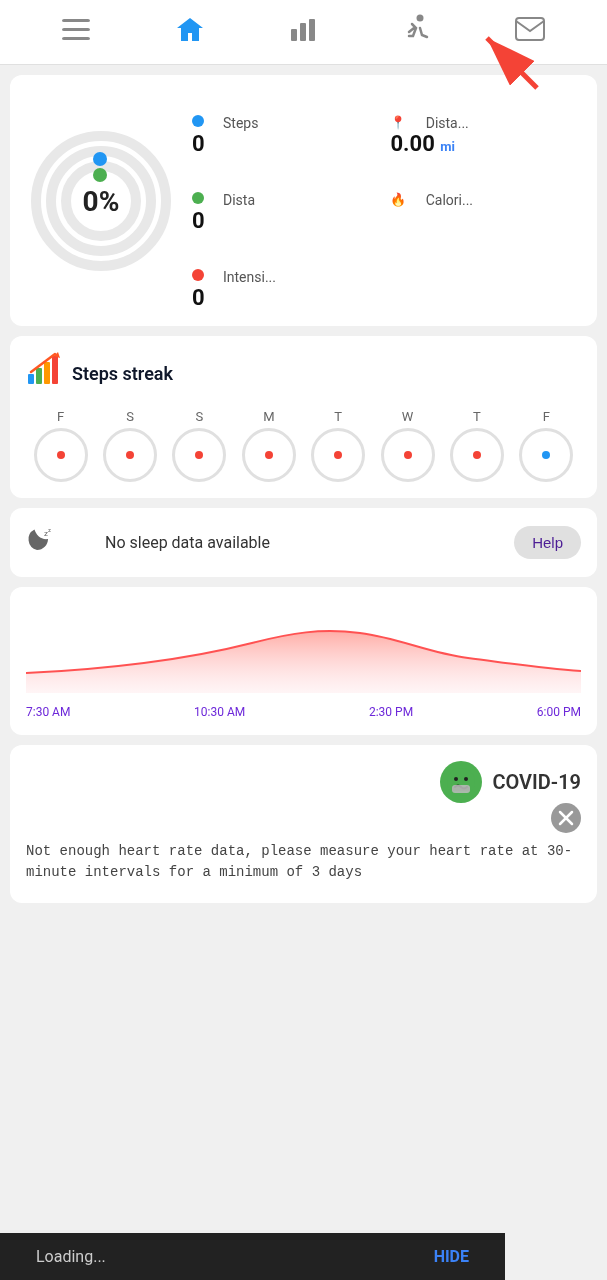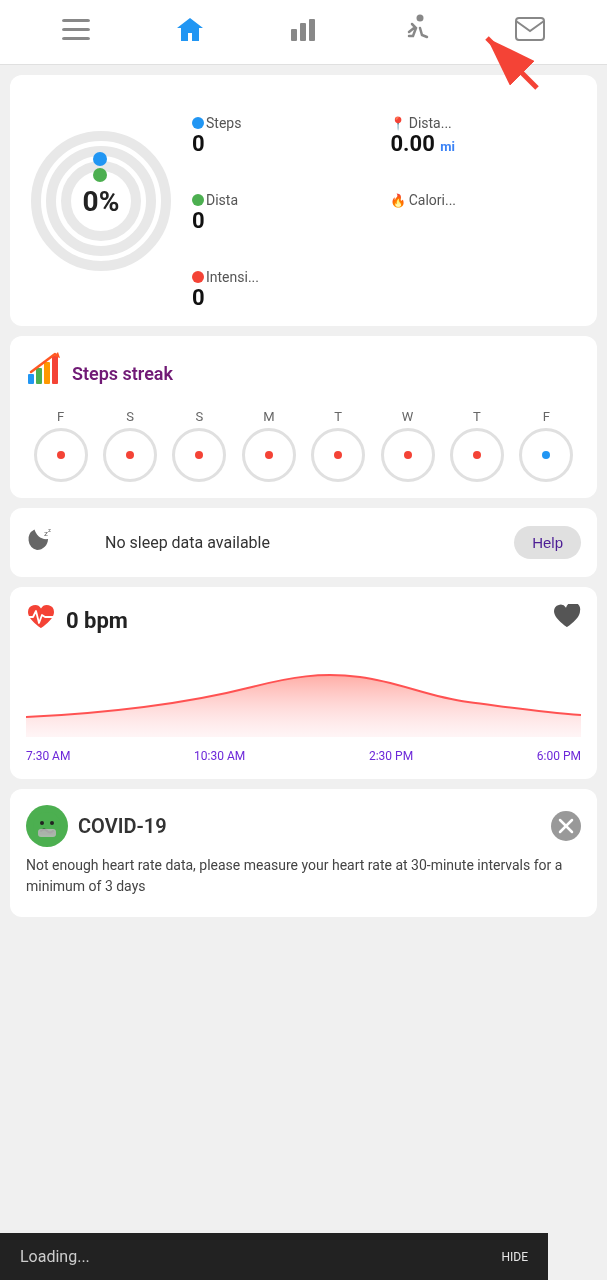--- a/index.html
+++ b/index.html
@@ -62,22 +62,21 @@
       flex: 1;
       display: grid;
       grid-template-columns: 1fr 1fr;
       gap: 12px 8px;
     }
     .stat-item {}
     .stat-label {
       font-size: 14px;
       color: #555;
       display: flex;
-      align-items: center;
-      gap: 2px;
+      gap: 19px;
       margin-top: 24px;
     }
     .stat-value {
       font-size: 22px;
       font-weight: bold;
       color: #111;
     }
     .stat-unit {
       font-size: 13px;
       color: #3b82f6;
@@ -97,21 +96,21 @@
     
     .streak-header {
       display: flex;
       align-items: center;
       gap: 10px;
       margin-bottom: 14px;
     }
     .streak-title {
       font-size: 18px;
       font-weight: 600;
-      color: #701a75;
+      color: #0f172a;
     }
     .streak-icon {
       font-size: 30px;
     }
     .streak-days {
       display: flex;
       justify-content: space-around;
       align-items: flex-end;
     }
     .day-item {
@@ -199,22 +198,23 @@
     }
 
     
     .covid-card {
       display: flex;
       flex-direction: column;
       gap: 8px;
     }
     .covid-header {
       display: flex;
-      align-items: center;
+      align-items: flex-end;
       justify-content: space-between;
+      flex-direction: column;
     }
     .covid-title-row {
       display: flex;
       align-items: center;
       gap: 10px;
     }
     .covid-icon {
       width: 42px;
       height: 42px;
       border-radius: 50%;
@@ -238,50 +238,51 @@
       align-items: center;
       justify-content: center;
       color: white;
       font-size: 16px;
       cursor: pointer;
     }
     .covid-text {
       font-size: 14px;
       color: #444;
       line-height: 1.5;
+      font-family: Liberation Mono, monospace;
     }
 
     
     .arrow-overlay {
       position: absolute;
       top: 18px;
       right: 60px;
       pointer-events: none;
     }
 
     
     .bottom-bar {
       position: fixed;
       bottom: 0;
       left: 0;
-      width: 548px;
+      width: 505px;
       background: #222;
-      padding: 14px 20px;
+      padding: 14px 36px;
       display: flex;
       align-items: center;
       justify-content: space-between;
     }
     .loading-text {
       color: #ccc;
       font-size: 16px;
     }
     .hide-btn {
-      color: #e5e5e5;
-      font-size: 12px;
-      font-weight: normal;
+      color: #3b82f6;
+      font-size: 16px;
+      font-weight: bold;
       cursor: pointer;
       text-transform: uppercase;
     }
 
     
     svg.progress-ring {
       position: absolute;
       top: 0; left: 0;
     }
   </style>
@@ -464,36 +465,20 @@
       <path d="M22 15c0 6.075-4.925 11-11 11A11 11 0 018.5 5.5C10 11 15 16 22 15z" fill="#666"></path>
       <text x="18" y="12" font-size="8" fill="#666">z</text>
       <text x="22" y="8" font-size="6" fill="#666">z</text>
     </svg>
   </span>
   <span class="sleep-text">No sleep data available</span>
   <button class="help-btn">Help</button>
 </div>
 
 <div class="card">
-  <div class="hr-header">
-    <div class="hr-left">
-      <span class="hr-icon">
-        <svg width="30" height="28" viewBox="0 0 30 28">
-          <path d="M15 25S2 17 2 9a7 7 0 0113-3.5A7 7 0 0128 9c0 8-13 16-13 16z" fill="#F44336"></path>
-          <polyline points="2,14 7,14 10,8 13,20 16,12 19,14 28,14" stroke="white" stroke-width="1.8" fill="none" stroke-linecap="round" stroke-linejoin="round"></polyline>
-        </svg>
-      </span>
-      <span class="hr-value">0 bpm</span>
-    </div>
-    <span class="heart-fav">
-      <svg width="28" height="26" viewBox="0 0 28 26">
-        <path d="M14 23S1 15 1 7a6.5 6.5 0 0112-3.3A6.5 6.5 0 0127 7c0 8-13 16-13 16z" fill="#555"></path>
-      </svg>
-    </span>
-  </div>
   
   <svg class="hr-chart" viewBox="0 0 565 90" preserveAspectRatio="none">
     <defs>
       <linearGradient id="hrGrad" x1="0" y1="0" x2="0" y2="1">
         <stop offset="0%" stop-color="#FF8A80" stop-opacity="0.7"></stop>
         <stop offset="100%" stop-color="#FFCDD2" stop-opacity="0.2"></stop>
       </linearGradient>
     </defs>
     <path d="M0,70 C50,68 80,65 120,60 C160,55 190,50 230,40 C270,30 300,25 340,30 C380,35 410,50 450,55 C490,60 520,65 565,68 L565,90 L0,90 Z" fill="url(#hrGrad)"></path>
     <path d="M0,70 C50,68 80,65 120,60 C160,55 190,50 230,40 C270,30 300,25 340,30 C380,35 410,50 450,55 C490,60 520,65 565,68" fill="none" stroke="#FF5252" stroke-width="2"></path>

